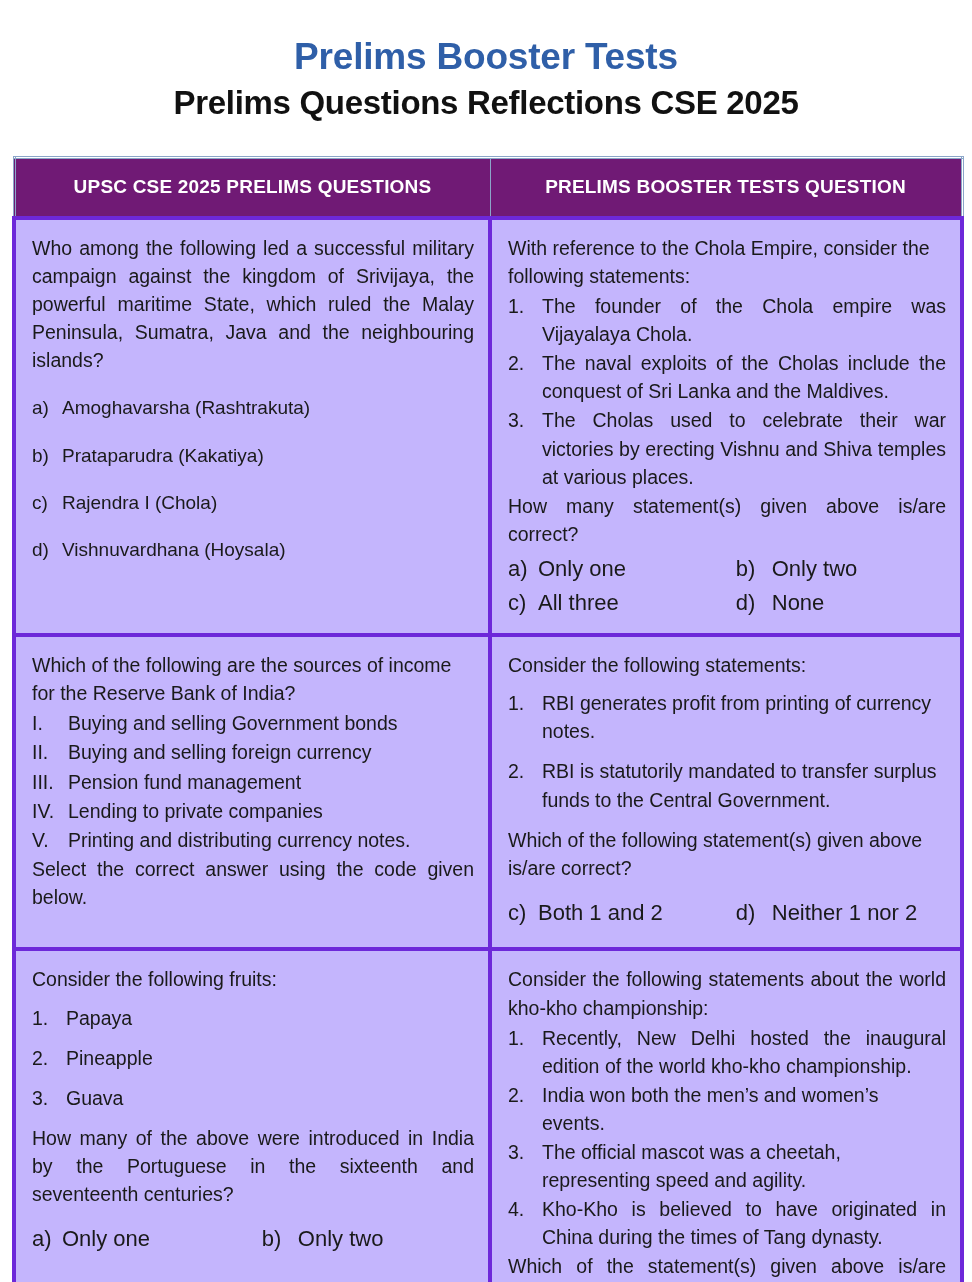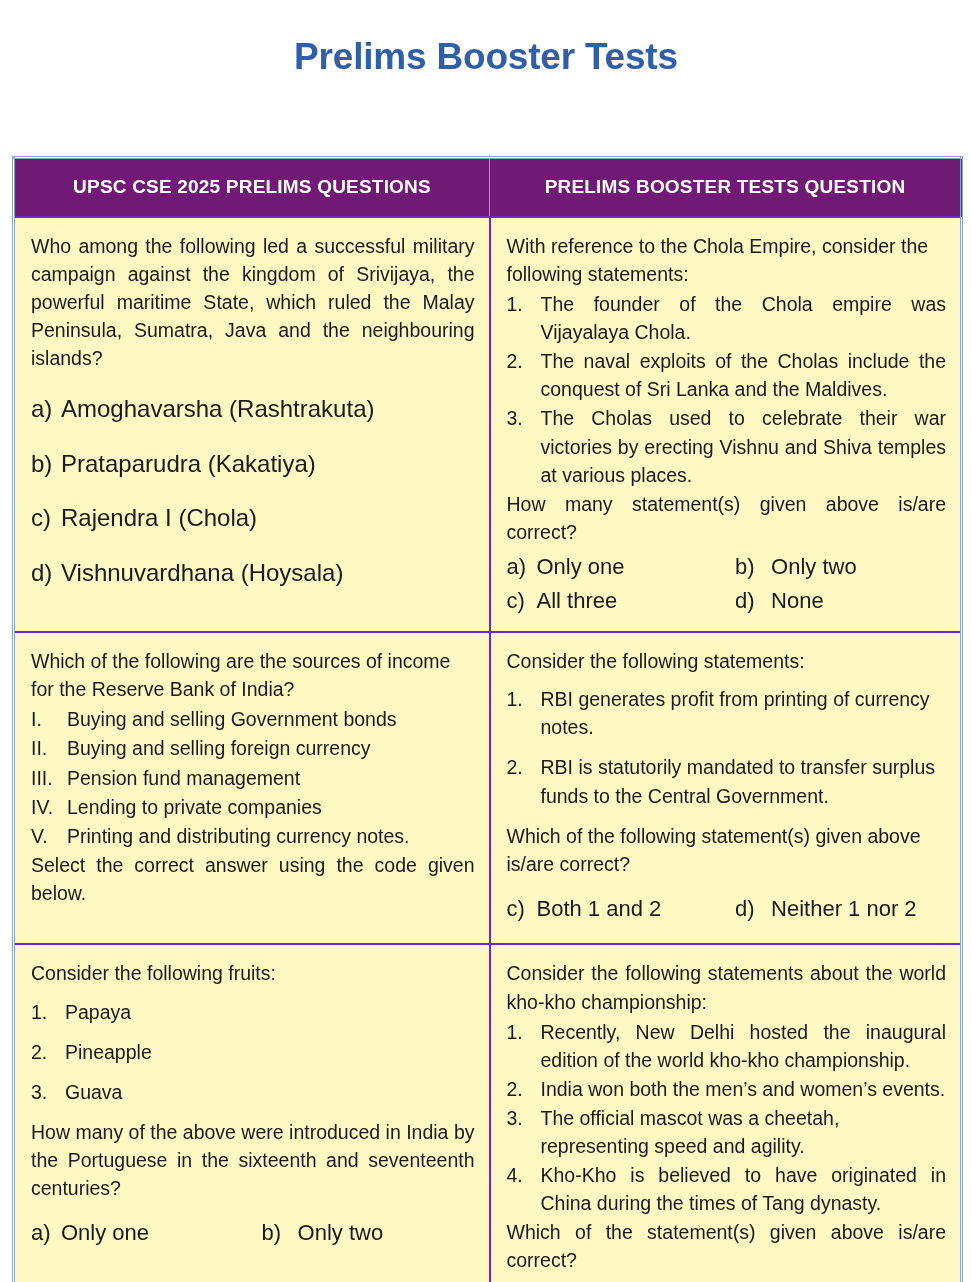--- a/index.html
+++ b/index.html
@@ -61,24 +61,24 @@
     color: #ffffff;
     font-size: 19px;
     font-weight: bold;
     letter-spacing: 0.2px;
     text-align: center;
     padding: 17px 6px 18px 6px;
     border: 1px solid #8ba6c9;
     vertical-align: middle;
   }
   .qtable td {
-    border: 2px solid #6d28d9;
+    border: 4px solid #6d28d9;
     vertical-align: top;
     padding: 14px 14px 14px 16px;
-    background: #fef9c3;
+    background: #c4b5fd;
   }
 
   
   .stem {
     font-size: 19.5px;
     line-height: 1.44;
     margin: 0 0 2px 0;
   }
   .stem.justify { text-align: justify; }
   .gap-bot { margin-bottom: 10px; }
@@ -131,33 +131,34 @@
   .olab {
     display: inline-block;
     width: 30px;
   }
   .olab.wide { width: 36px; }
 
   .opts-list {
     margin-top: 4px;
   }
   .opts-list .orow {
-    font-size: 24px;
+    font-size: 19px;
     line-height: 1.44;
     margin-bottom: 2px;
     margin-top: 20px;
   }
 </style>
 </head>
 <body>
 
 <div class="page">
 
   <div class="title-block">
     <div class="title-main">Prelims Booster Tests</div>
+    <div class="title-sub">Prelims Questions Reflections CSE 2025</div>
   </div>
 
   <table class="qtable">
     <colgroup>
         <col class="c1">
         <col class="c2">
       </colgroup>
     <thead>
       <tr>
         <th>UPSC CSE 2025 PRELIMS QUESTIONS</th>

